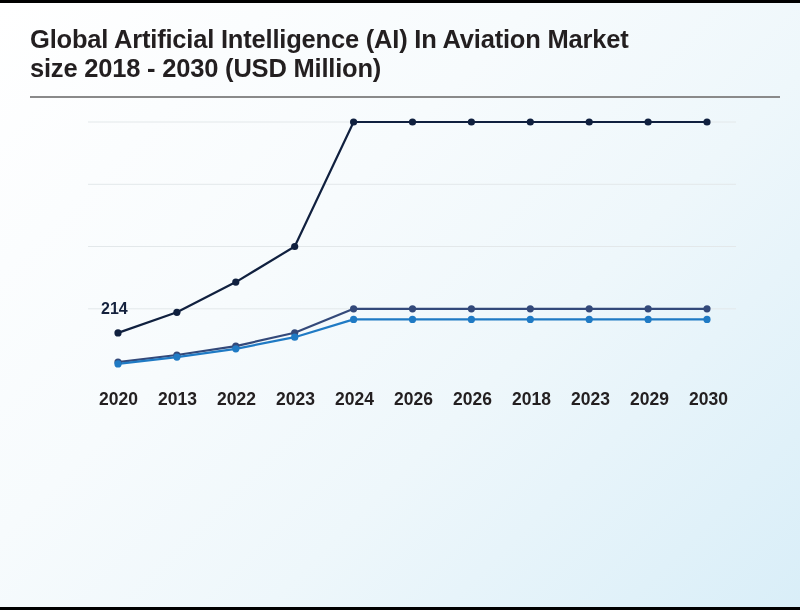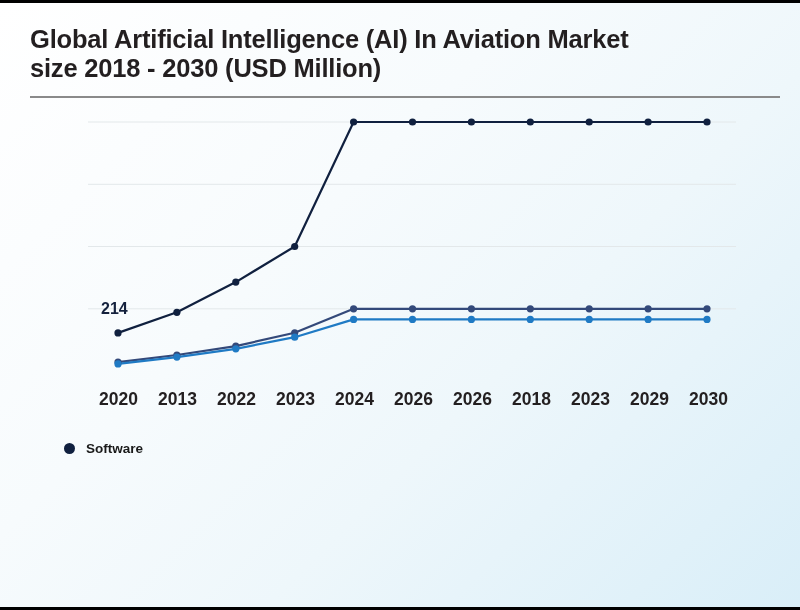--- a/index.html
+++ b/index.html
@@ -192,20 +192,16 @@
         <div class="x-tick">2026</div>
         <div class="x-tick">2026</div>
         <div class="x-tick">2018</div>
         <div class="x-tick">2023</div>
         <div class="x-tick">2029</div>
         <div class="x-tick">2030</div>
       </div>
   </div>
 
   <div id="legend">
-      <div class="legend-item">
-        <span class="legend-swatch" style="background: rgb(16, 32, 63);"></span>
-        <span class="legend-label">Software</span>
-      </div>
     </div>
 
 
 </div>
 
 </body></html>

